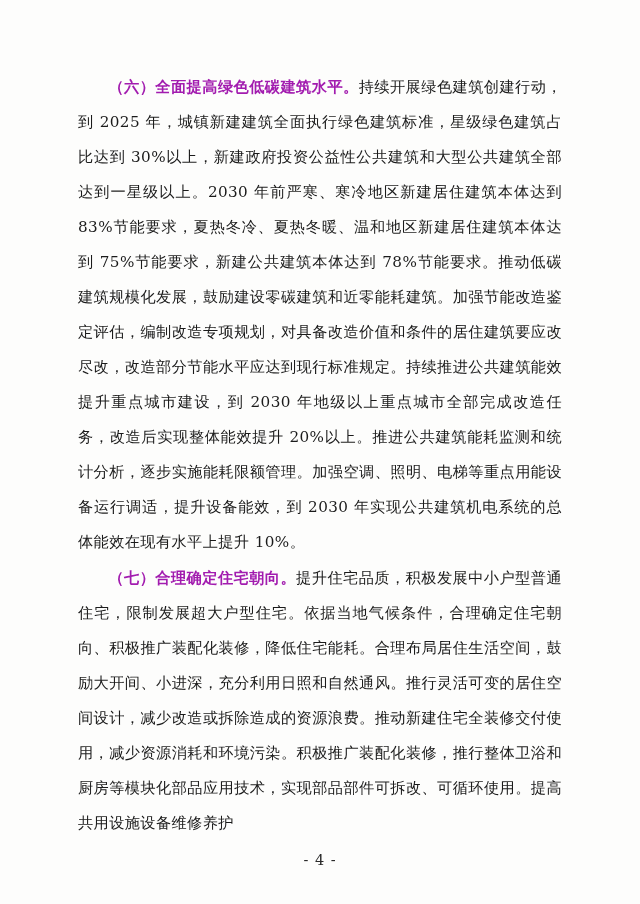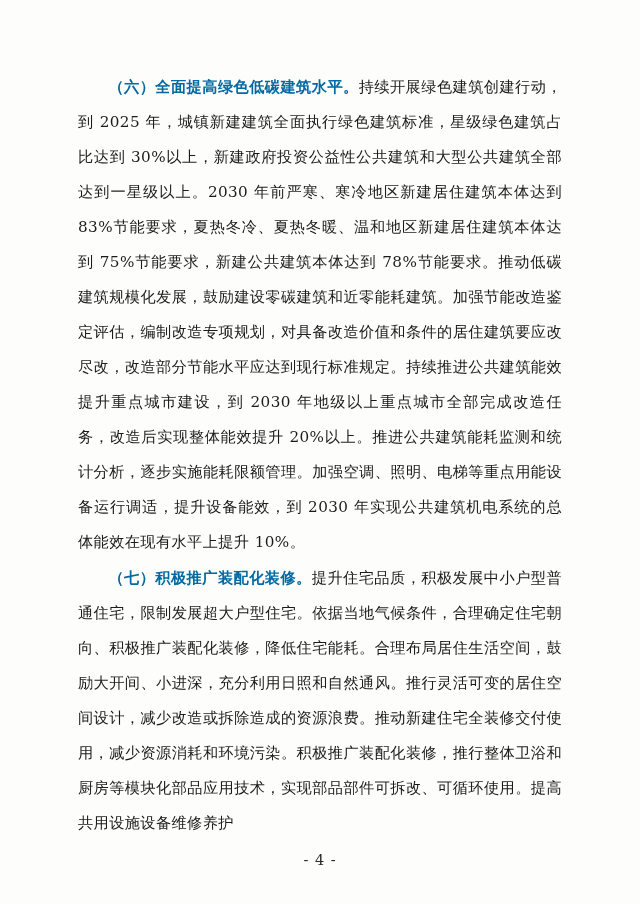--- a/index.html
+++ b/index.html
@@ -32,21 +32,21 @@
     color: #1b1b1b;
     text-align: justify;
     text-justify: inter-ideograph;
     letter-spacing: 0.4px;
     margin: 0 0 1px 0;
     text-indent: 2em;
     font-family: "DejaVu Serif", serif;
   }
   .para .lead {
     font-weight: bold;
-    color: #0369a1;
+    color: #a21caf;
   }
   .footer {
     flex: 0 0 auto;
     text-align: center;
     font-size: 14.5px;
     color: #2a2a2a;
     letter-spacing: 1px;
     padding-bottom: 52px;
     padding-top: 10px;
     font-family: "DejaVu Serif", serif;
@@ -56,19 +56,19 @@
 <body>
 
 <div class="page">
   <div class="doc-body">
 
     <p class="para">
       <span class="lead">（六）全面提高绿色低碳建筑水平。</span><span>持续开展绿色建筑创建行动，到 2025 年，城镇新建建筑全面执行绿色建筑标准，星级绿色建筑占比达到 30%以上，新建政府投资公益性公共建筑和大型公共建筑全部达到一星级以上。2030 年前严寒、寒冷地区新建居住建筑本体达到 83%节能要求，夏热冬冷、夏热冬暖、温和地区新建居住建筑本体达到 75%节能要求，新建公共建筑本体达到 78%节能要求。推动低碳建筑规模化发展，鼓励建设零碳建筑和近零能耗建筑。加强节能改造鉴定评估，编制改造专项规划，对具备改造价值和条件的居住建筑要应改尽改，改造部分节能水平应达到现行标准规定。持续推进公共建筑能效提升重点城市建设，到 2030 年地级以上重点城市全部完成改造任务，改造后实现整体能效提升 20%以上。推进公共建筑能耗监测和统计分析，逐步实施能耗限额管理。加强空调、照明、电梯等重点用能设备运行调适，提升设备能效，到 2030 年实现公共建筑机电系统的总体能效在现有水平上提升 10%。</span>
     </p>
 
     <p class="para">
-      <span class="lead">（七）积极推广装配化装修。</span><span>提升住宅品质，积极发展中小户型普通住宅，限制发展超大户型住宅。依据当地气候条件，合理确定住宅朝向、积极推广装配化装修，降低住宅能耗。合理布局居住生活空间，鼓励大开间、小进深，充分利用日照和自然通风。推行灵活可变的居住空间设计，减少改造或拆除造成的资源浪费。推动新建住宅全装修交付使用，减少资源消耗和环境污染。积极推广装配化装修，推行整体卫浴和厨房等模块化部品应用技术，实现部品部件可拆改、可循环使用。提高共用设施设备维修养护</span>
+      <span class="lead">（七）合理确定住宅朝向。</span><span>提升住宅品质，积极发展中小户型普通住宅，限制发展超大户型住宅。依据当地气候条件，合理确定住宅朝向、积极推广装配化装修，降低住宅能耗。合理布局居住生活空间，鼓励大开间、小进深，充分利用日照和自然通风。推行灵活可变的居住空间设计，减少改造或拆除造成的资源浪费。推动新建住宅全装修交付使用，减少资源消耗和环境污染。积极推广装配化装修，推行整体卫浴和厨房等模块化部品应用技术，实现部品部件可拆改、可循环使用。提高共用设施设备维修养护</span>
     </p>
 
   </div>
 
   <div class="footer">- 4 -</div>
 </div>
 
 </body></html>

